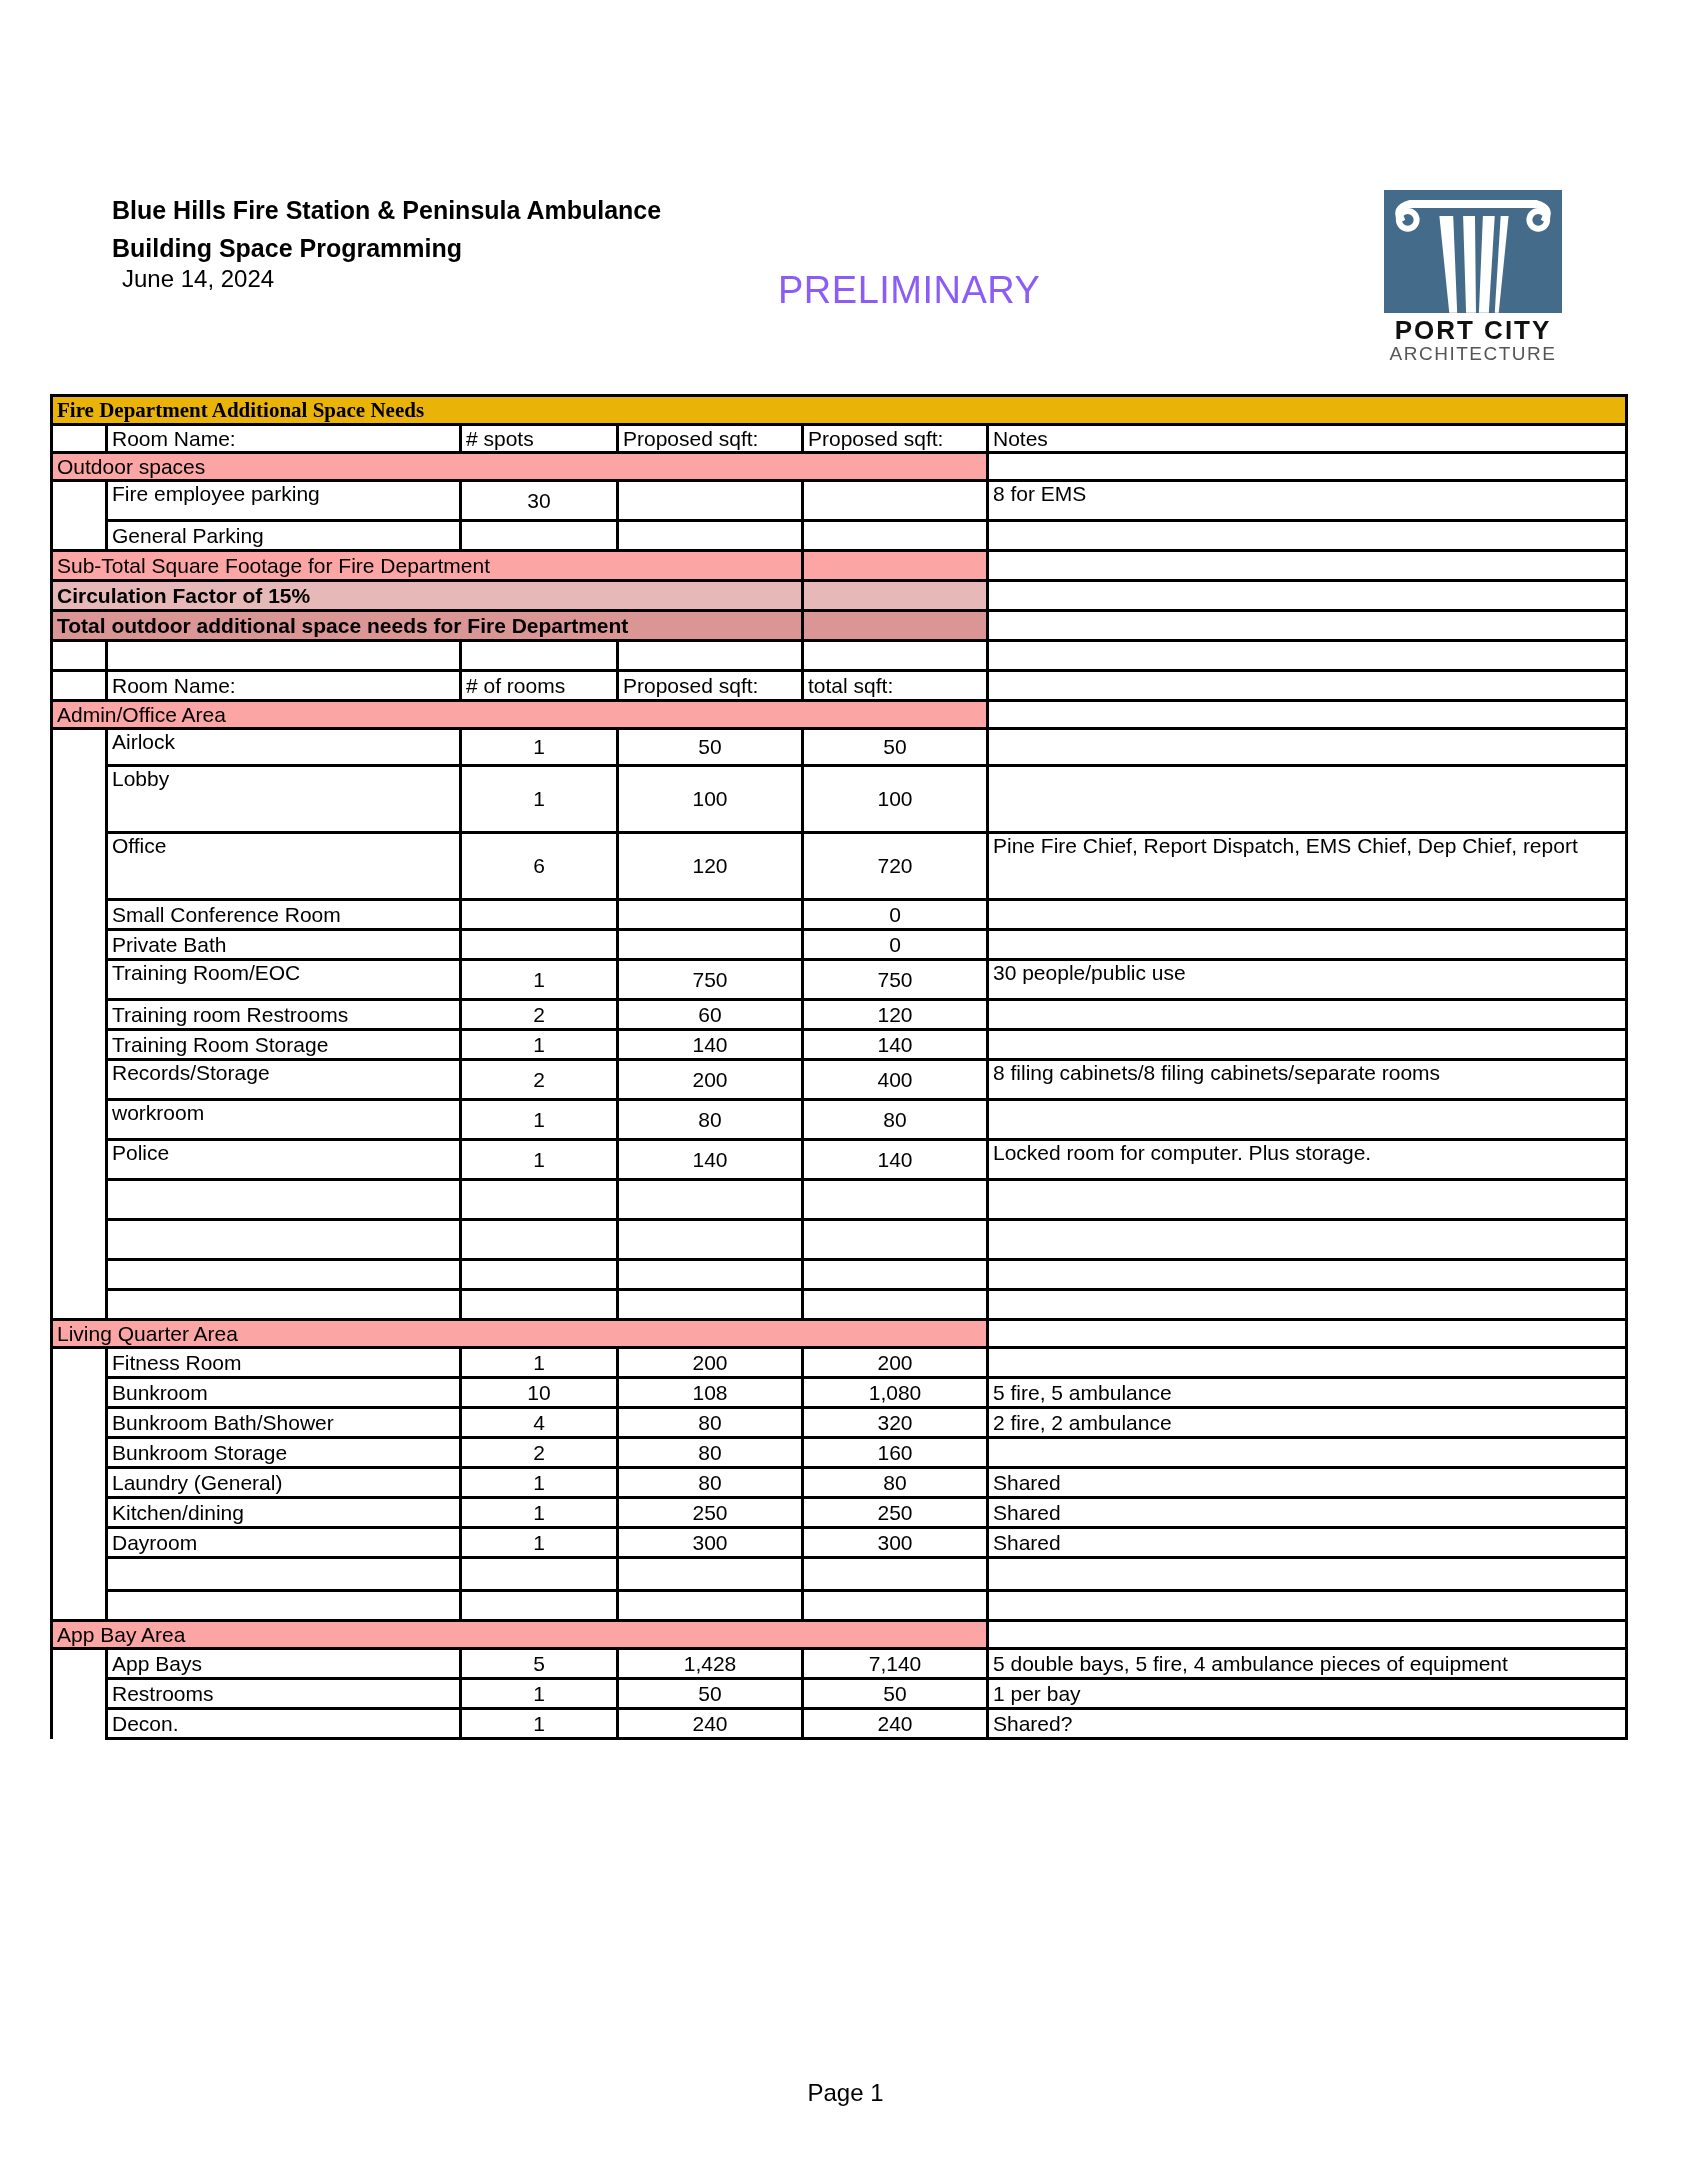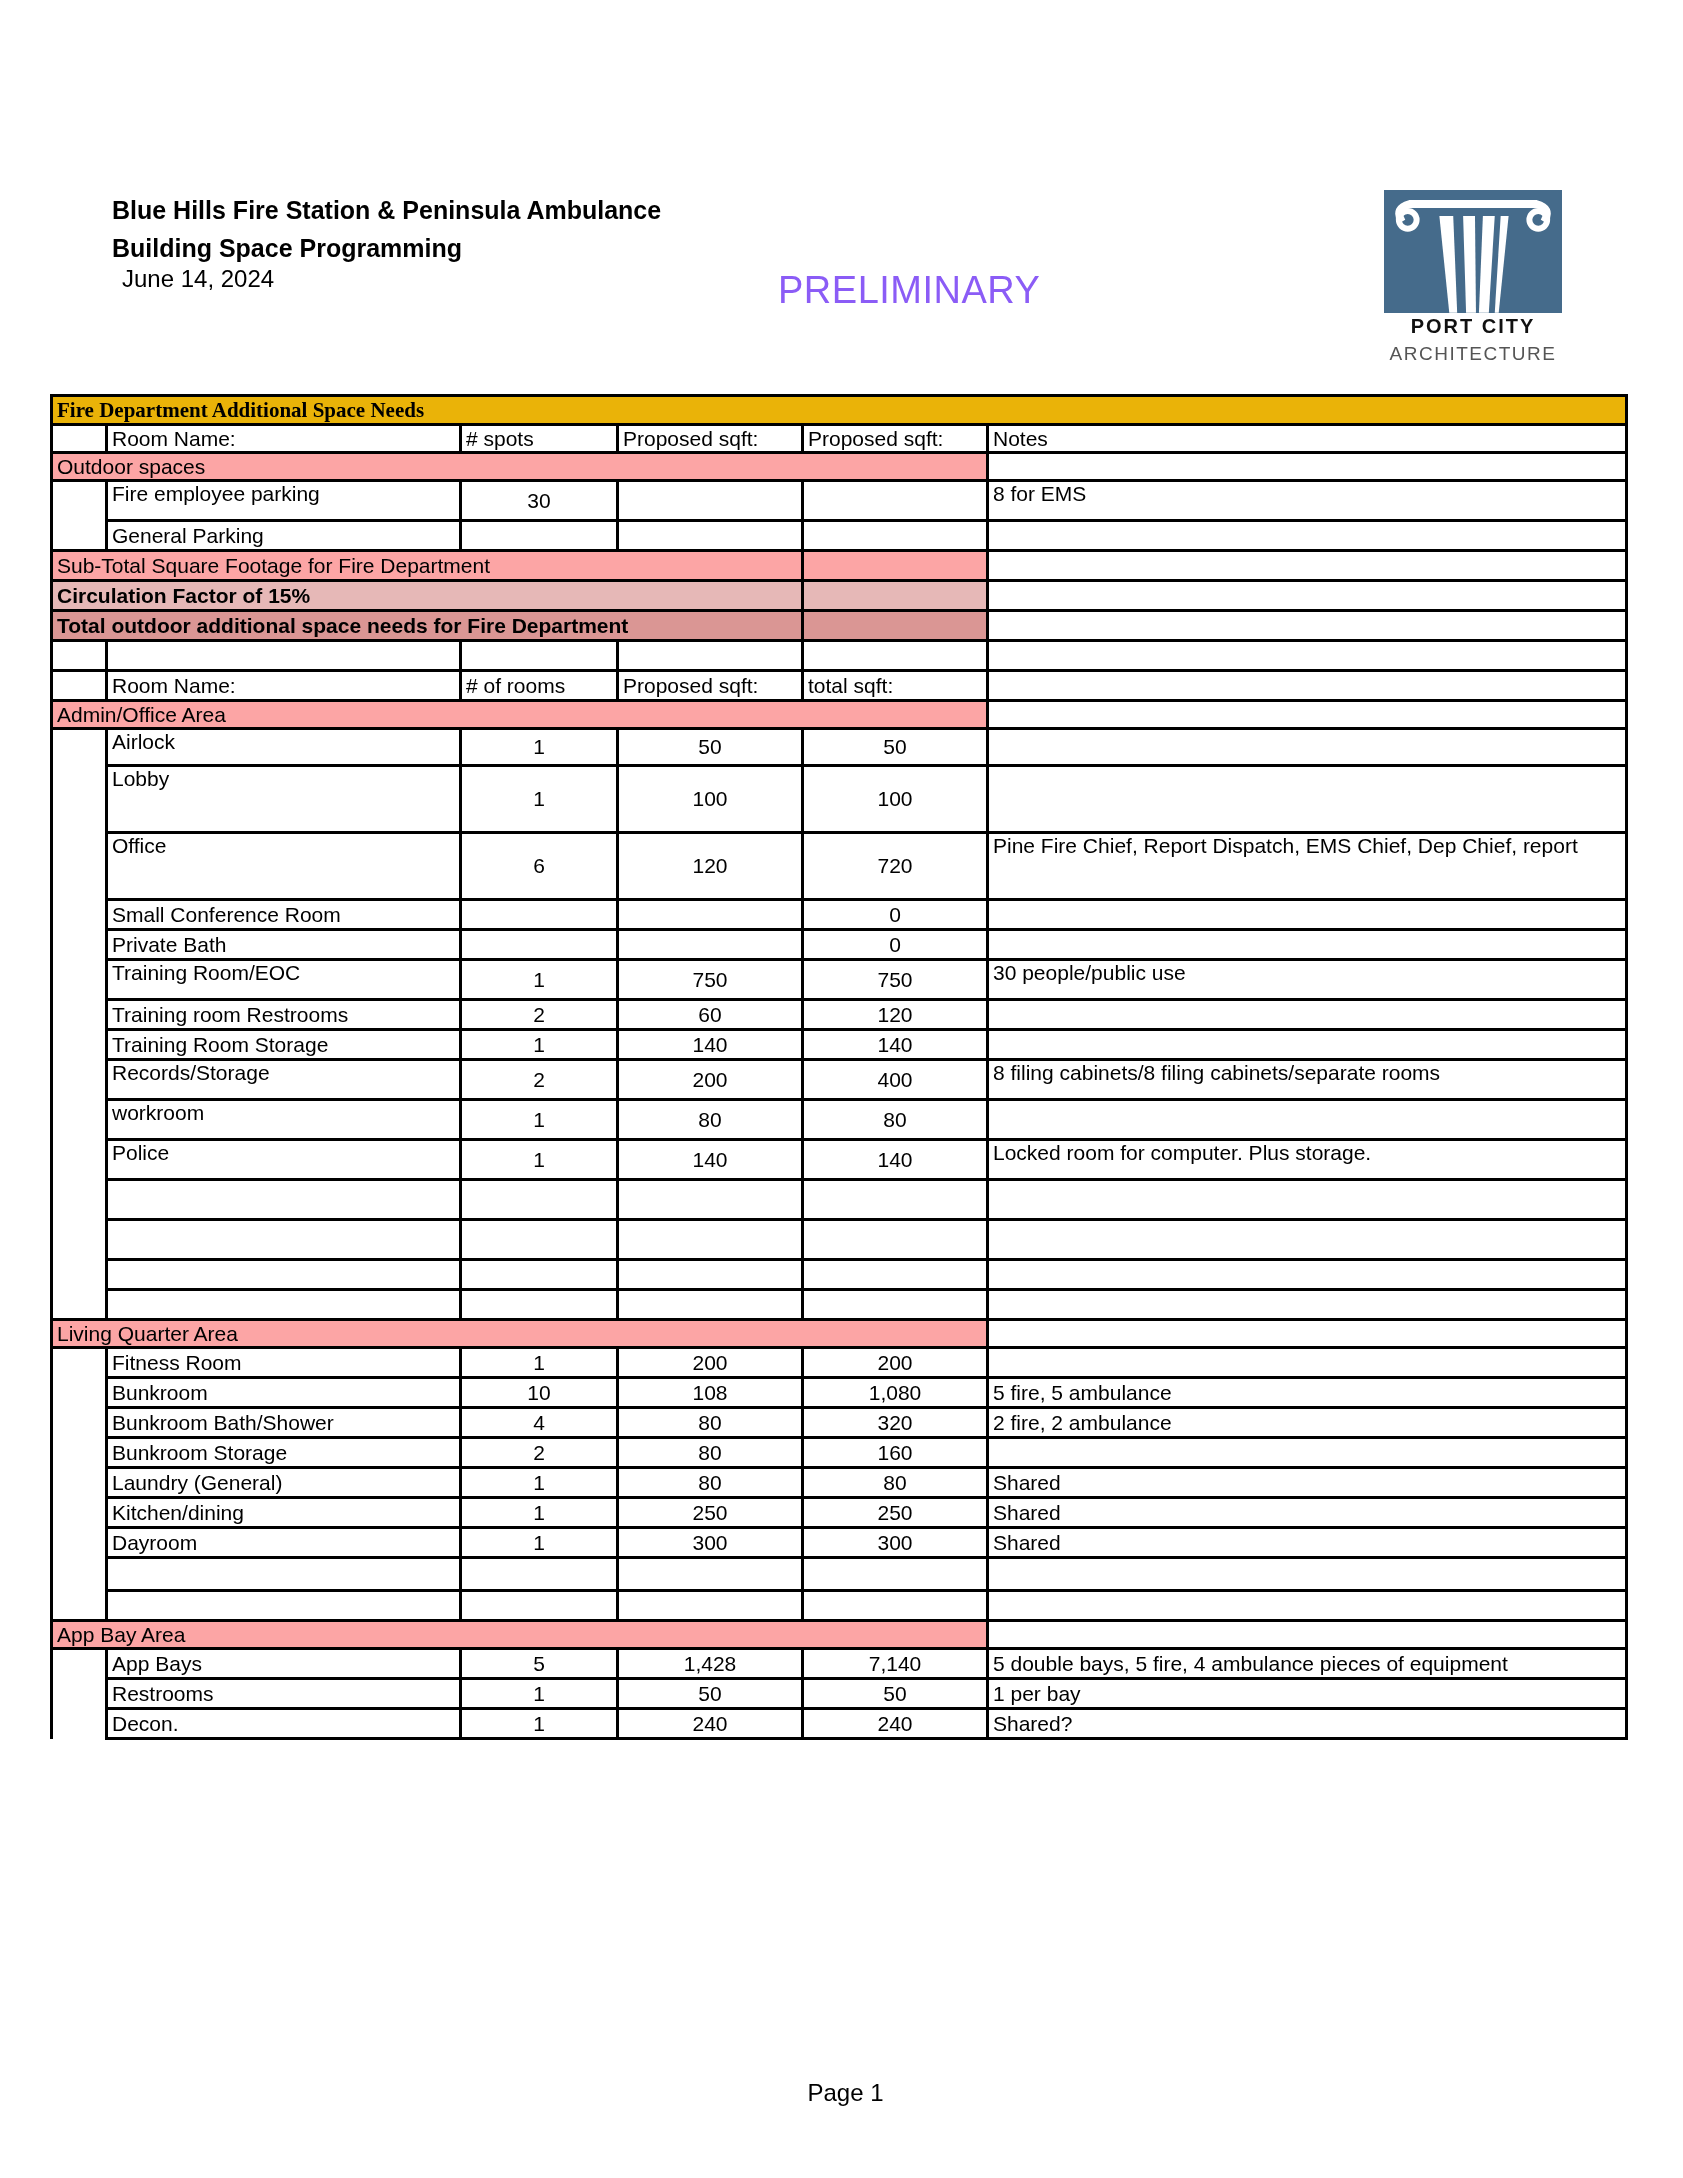--- a/index.html
+++ b/index.html
@@ -5,21 +5,21 @@
   html, body { margin:0; padding:0; background:#ffffff; }
   body { width:1683px; height:2178px; position:relative; font-family:"Liberation Sans", sans-serif; color:#000; overflow:hidden; }
 
   .hdr-title { position:absolute; left:112px; top:191px; font-size:25px; font-weight:bold; line-height:38px; }
   .hdr-title div { white-space:nowrap; }
   .hdr-date { position:absolute; left:110px; top:265px; font-size:24px;margin-left:12px; }
   .prelim { position:absolute; left:778px; top:269px; font-size:38px; color:#8b5cf6; letter-spacing:0.5px; }
 
   .logo { position:absolute; left:1384px; top:190px; width:178px; height:176px; }
   .logo-box { position:absolute; left:0; top:0; width:178px; height:123px; background:#456b8b; }
-  .logo-text1 { position:absolute; left:0; top:125px; width:178px; text-align:center; font-size:20px; font-weight:bold; letter-spacing:2px; color:#111; }
+  .logo-text1 { position:absolute; left:0; top:125px; width:178px; text-align:center; font-size:26px; font-weight:bold; letter-spacing:2px; color:#111; }
   .logo-text2 { position:absolute; left:0; top:153px; width:178px; text-align:center; font-size:19px; letter-spacing:1.5px; color:#555; }
 
   .sheet { position:absolute; left:50px; top:394px; width:1576px; border-collapse:collapse; table-layout:fixed; }
   .sheet td { border:3px solid #000; font-size:21px; padding:0 4px; white-space:nowrap; overflow:hidden; vertical-align:middle; }
   .sheet td.tt { vertical-align:top; }
   .sheet td.num { text-align:center; }
   .sheet td.hdrc { text-align:left; }
   .sheet td.spacer { border-top:none; border-bottom:none; }
 
   .c-main { background:#eab308; font-weight:bold; font-size:23px;font-family:Liberation Serif, serif; }

